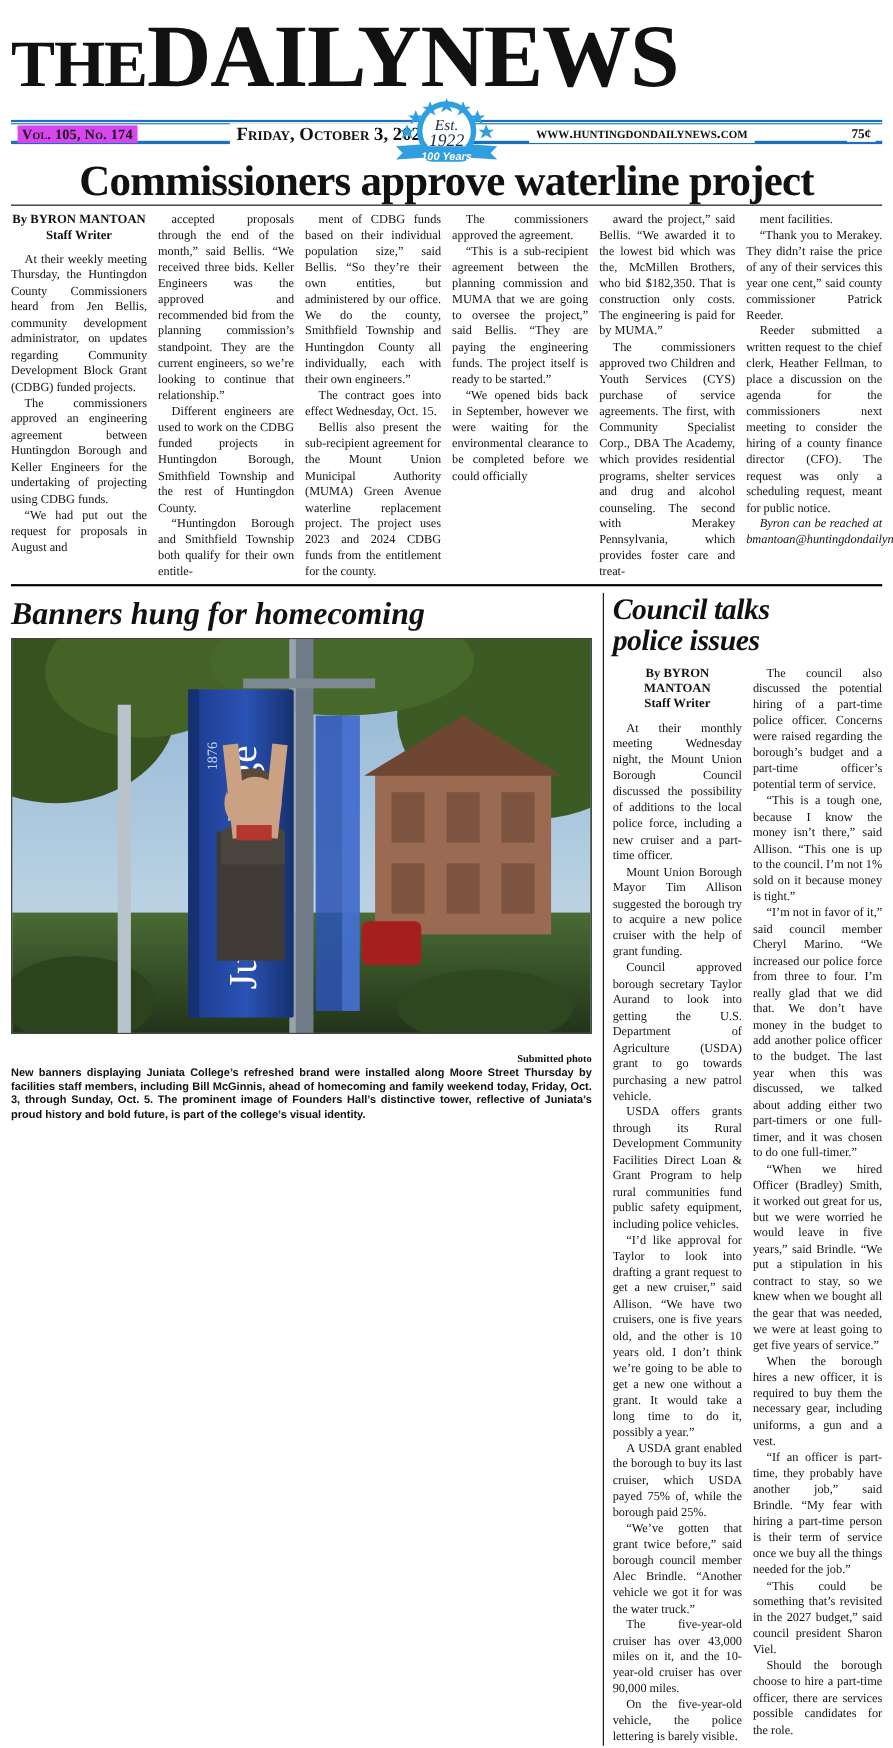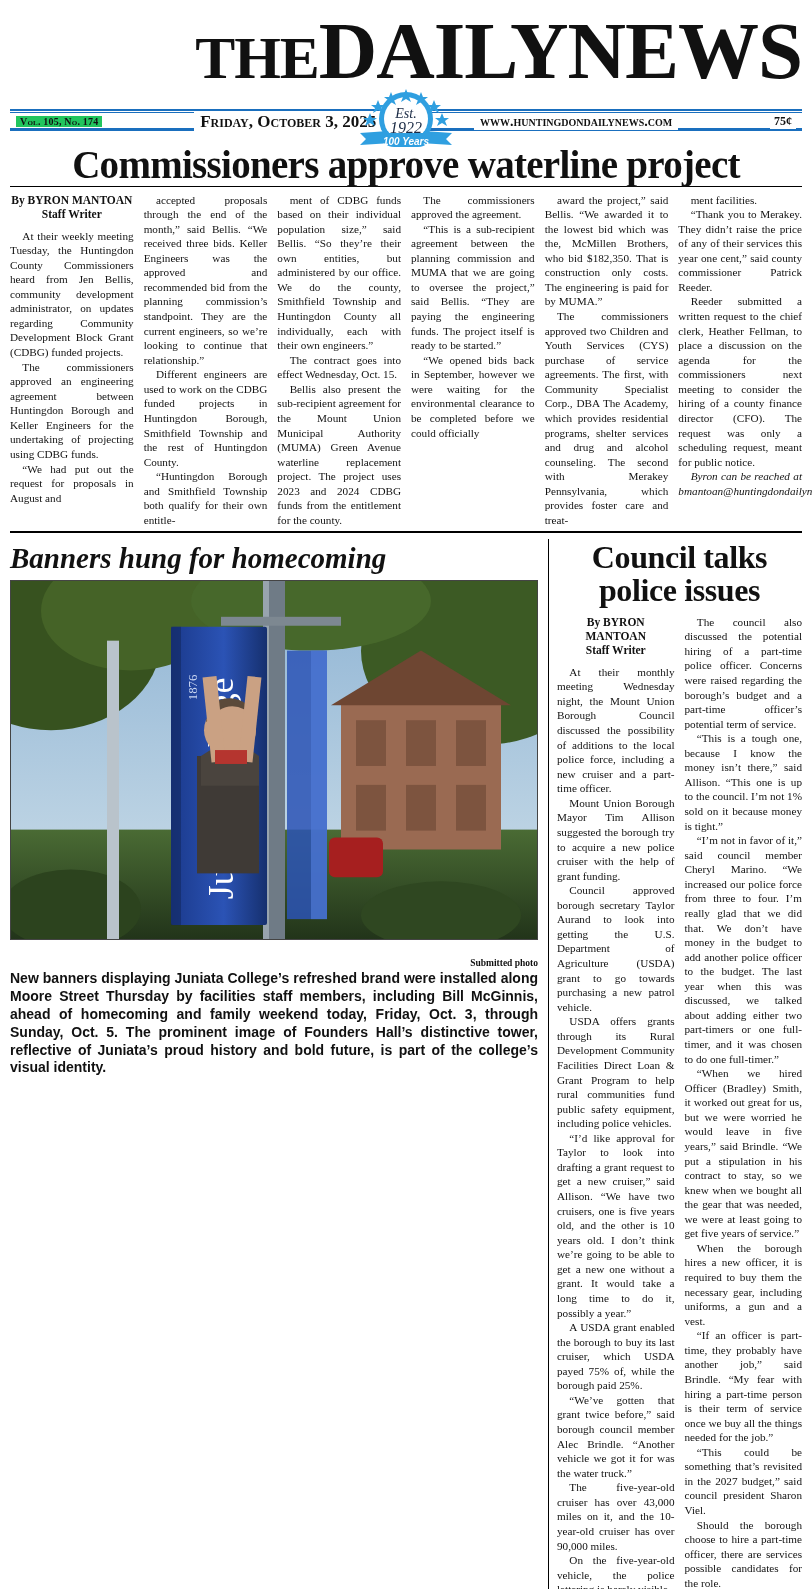--- a/index.html
+++ b/index.html
@@ -7,21 +7,21 @@
   body {
     width: 812px; height: 1589px;
     background: #ffffff;
     font-family: "Liberation Serif", serif;
     color: #111;
     overflow: hidden;
   }
   .page { width: 812px; height: 1589px; position: relative; padding: 0 10px; }
 
   
-  .masthead { text-align: right; padding-top: 14px; }
+  .masthead { text-align: left; padding-top: 14px; }
   .masthead-title {
     font-family: "Liberation Serif", serif;
     font-weight: 700;
     font-size: 81px;
     line-height: 0.92;
     letter-spacing: -1px;
     white-space: nowrap;
   }
   .masthead-title .sc { font-size: 0.74em; }
 
@@ -37,21 +37,21 @@
   }
   .rule-top { border-top: 2px solid #1a6fbe; border-bottom:1px solid #1a6fbe; height:4px; }
   .rule-bot { border-top: 3px solid #1a6fbe; height:3px; margin-top:15px;}
   .dateline {
     position: absolute; top: 3px; left: 0; right: 0;
     display: flex; align-items: center; justify-content: space-between;
     font-variant: small-caps; font-weight: 700;
     background: transparent;
     padding: 0 6px;
   }
-  .dl-vol { font-size: 10px; letter-spacing:.2px; background:#22c55e; padding:0 4px; }
+  .dl-vol { font-size: 13px; letter-spacing:.2px; background:#d946ef; padding:0 4px; }
   .dl-date { font-size: 17px; background:#fff; padding:0 6px; }
   .dl-web { font-size: 14px; background:#fff; padding:0 6px; }
   .dl-price { font-size: 12px; background:#fff; padding:0 4px; }
 
   
   .hl-main {
     font-size: 39px; font-weight: 700; line-height: 1.0;
     text-align: center; margin: 10px 0 0 0; letter-spacing: -0.7px;
     white-space: nowrap;
   }
@@ -76,26 +76,26 @@
 
   .kicker {
     font-size: 29px; font-weight: 700; font-style: italic;
     font-family: "Liberation Serif", serif; line-height:1.05; margin: 4px 0 6px 0;
   }
   .photo {
     width: 100%; height: 360px; position: relative; overflow: hidden;
     border: 1px solid #444; background: #2f4a2a;
   }
   .credit { text-align: right; font-weight:700; font-size:9.5px; margin-top:18px; }
-  .caption { font-family:"Liberation Sans", sans-serif; font-weight:700; font-size:14px;
+  .caption { font-family:"Liberation Sans", sans-serif; font-weight:700; font-size:10px;
              line-height:1.28; text-align: justify; margin-top:2px; }
 
   .hl-council {
-    font-size: 32px; font-weight:700; line-height:1.02; text-align:center;
-    margin: 2px 0 8px 0; letter-spacing:-0.4px;
+    font-size: 27px; font-weight:700; line-height:1.02; 
+    margin: 2px 0 8px 0; letter-spacing:-0.4px;font-style:italic;
   }
 </style>
 </head>
 <body>
 
 <div class="page">
 
   <div class="masthead">
     <div class="masthead-title">
       <span class="sc">THE</span><span>DAILY</span><span>NEWS</span>
@@ -141,21 +141,21 @@
   <h1 class="hl-main">Commissioners approve waterline project</h1>
   <div class="hr-thin"></div>
 
   <div class="cols">
     <div class="col">
       <div class="byline">
         <div>By BYRON MANTOAN</div>
         <div>Staff Writer</div>
       </div>
       <div class="body-txt">
-        <p>At their weekly meeting Tuesday, the Huntingdon County Commissioners heard from Jen Bellis, community development administrator, on updates regarding Community Development Block Grant (CDBG) funded projects.</p>
+        <p>At their weekly meeting Thursday, the Huntingdon County Commissioners heard from Jen Bellis, community development administrator, on updates regarding Community Development Block Grant (CDBG) funded projects.</p>
         <p>The commissioners approved an engineering agreement between Huntingdon Borough and Keller Engineers for the undertaking of projecting using CDBG funds.</p>
         <p>“We had put out the request for proposals in August and</p>
       </div>
     </div>
     <div class="col">
       <div class="body-txt">
         <p>accepted proposals through the end of the month,” said Bellis. “We received three bids. Keller Engineers was the approved and recommended bid from the planning commission’s standpoint. They are the current engineers, so we’re looking to continue that relationship.”</p>
         <p>Different engineers are used to work on the CDBG funded projects in Huntingdon Borough, Smithfield Township and the rest of Huntingdon County.</p>
         <p>“Huntingdon Borough and Smithfield Township both qualify for their own entitle-</p>
       </div>

